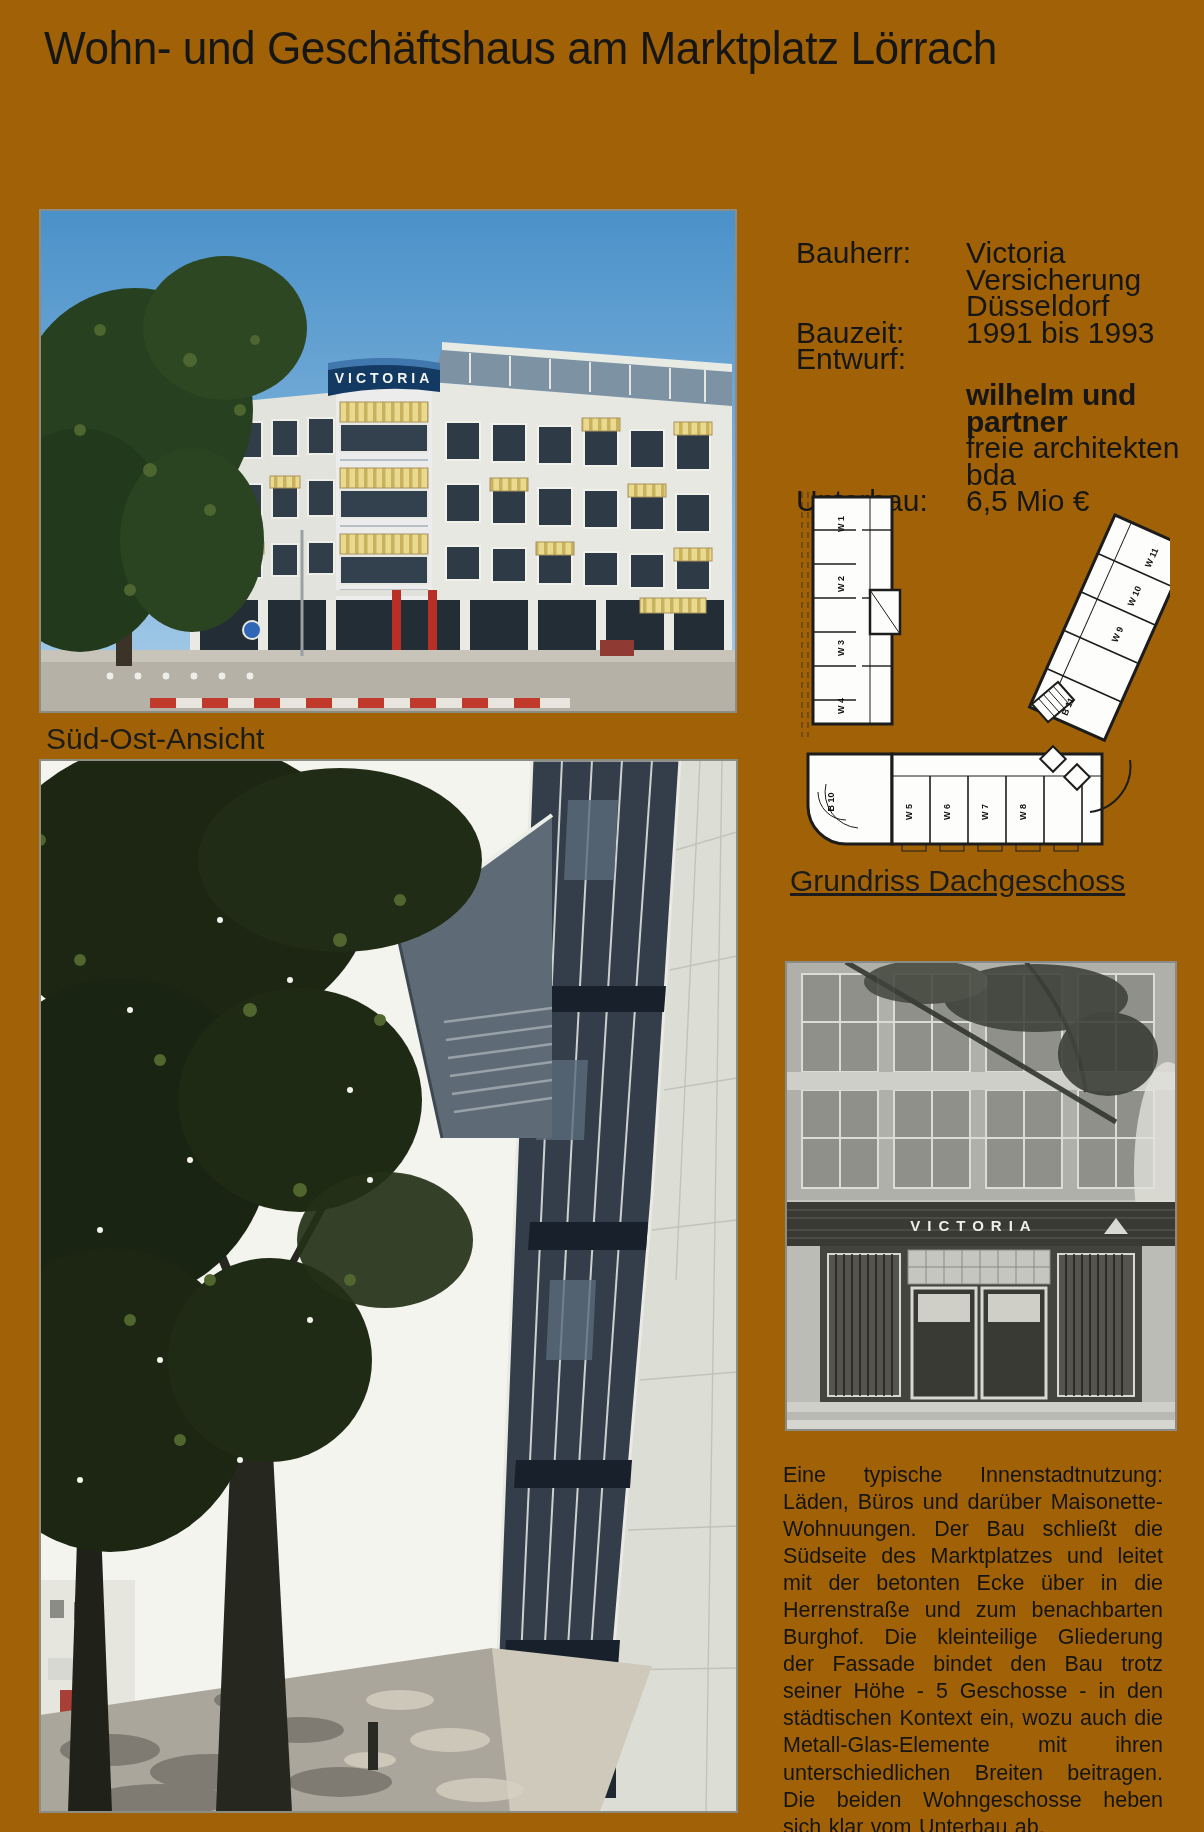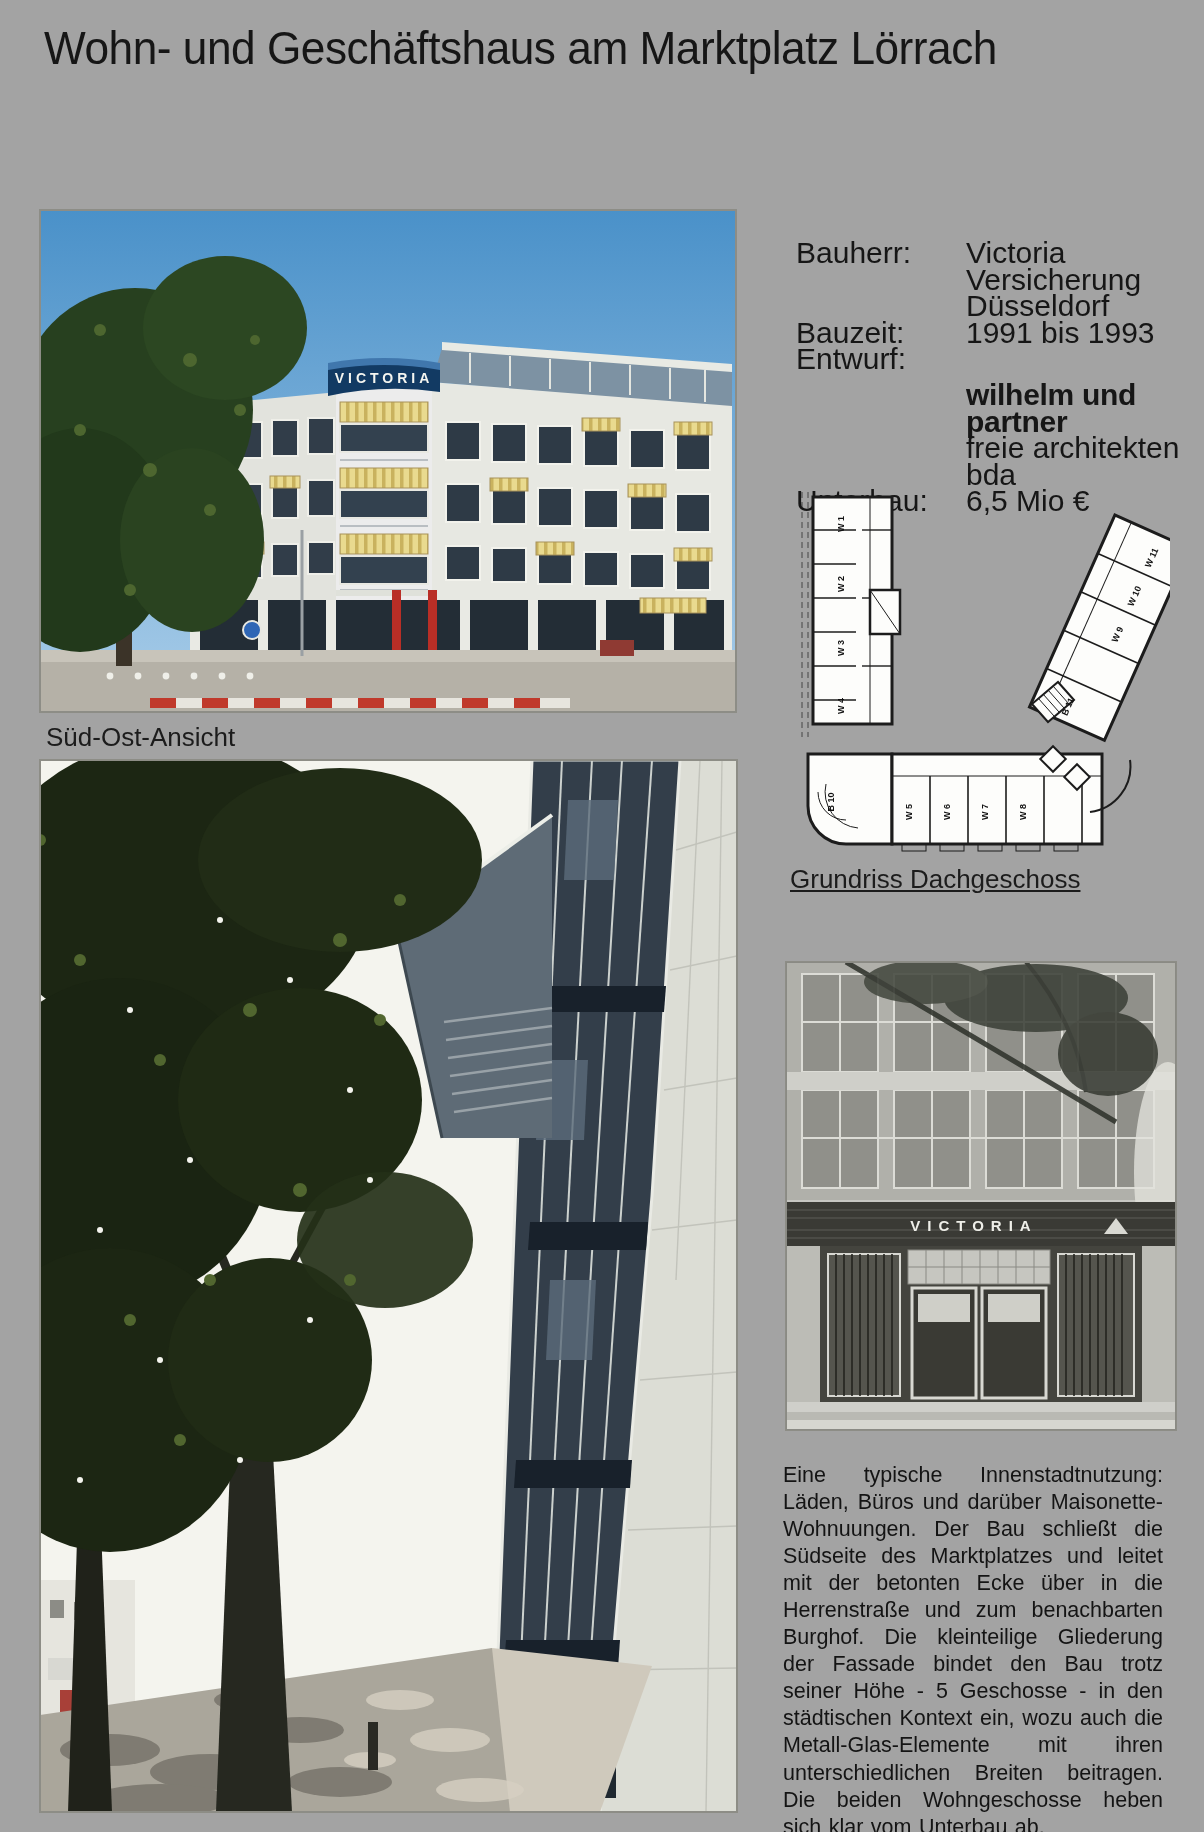--- a/index.html
+++ b/index.html
@@ -1,31 +1,31 @@
 <!DOCTYPE html>
 <html><head>
 <meta charset="utf-8">
 <style>
   html,body{margin:0;padding:0;background:#e9e9e6;}
   .page{
     position:relative;width:1204px;height:1832px;margin:0 auto;
-    background:#a3a3a3;overflow:hidden;
+    background:#a16207;overflow:hidden;
     font-family:"Liberation Sans", sans-serif;color:#1a1a1a;
   }
   .title{
     position:absolute;left:44px;top:20px;margin:0;
     font-size:47px;font-weight:400;letter-spacing:-0.5px;white-space:nowrap;
     transform:scaleX(0.94);transform-origin:left top;color:#161616;
   }
   .photo{position:absolute;overflow:hidden;outline:1px solid #8d8d86;background:#eee;}
   .photo svg{display:block;}
   .photo-top{left:40px;top:210px;width:696px;height:502px;}
   .photo-street{left:40px;top:760px;width:697px;height:1052px;}
   .photo-entrance{left:786px;top:962px;width:390px;height:468px;}
-  .caption{position:absolute;font-size:26px;color:#1c1c1c;}
+  .caption{position:absolute;font-size:30px;color:#1c1c1c;}
   .caption-sudost{left:46px;top:722px;}
   .caption-plan{left:790px;top:864px;text-decoration:underline;}
   .info{
     position:absolute;left:796px;top:240px;width:390px;
     font-size:30px;line-height:26.5px;color:#161616;
   }
   .info-row{display:flex;}
   .info-label{width:170px;flex:0 0 170px;}
   .info-value{flex:1;}
   .bold{font-weight:bold;letter-spacing:-0.3px;margin-top:36px;}

